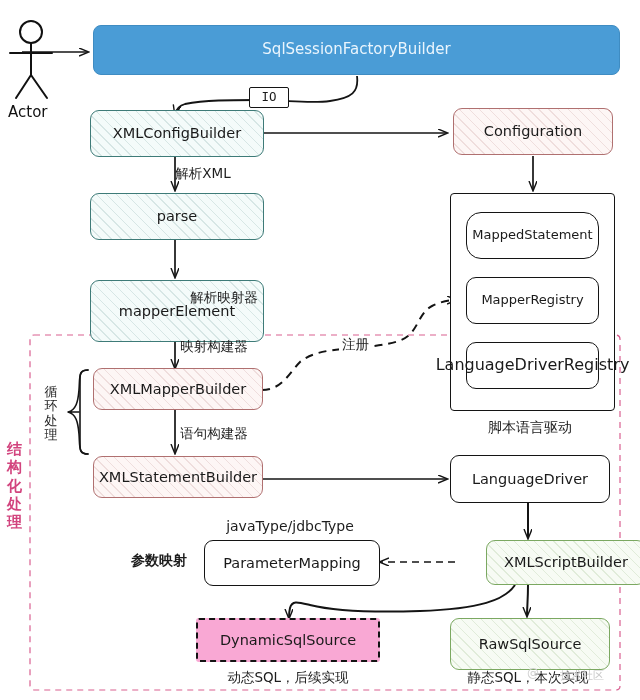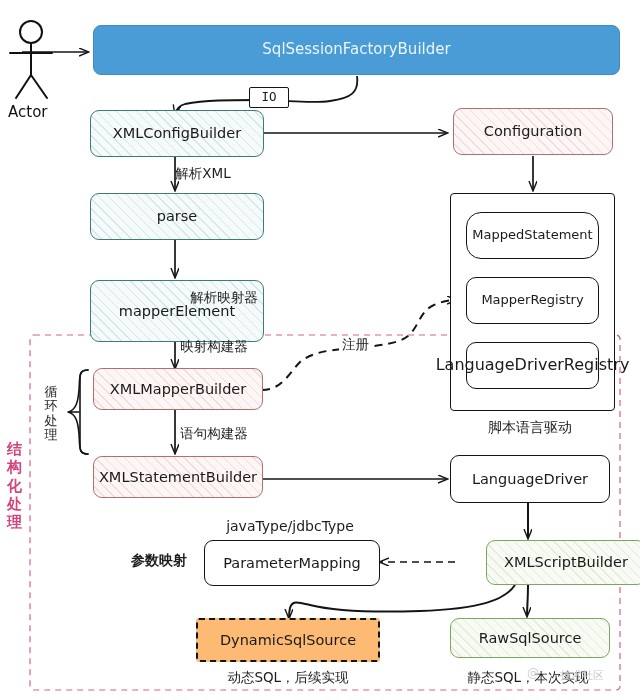--- a/index.html
+++ b/index.html
@@ -22,21 +22,21 @@
   .n-red{border:1.6px solid #b07070;
          background-image:repeating-linear-gradient(45deg,
             rgba(176,112,112,.18) 0 1px, rgba(255,255,255,0) 1px 7px);
          background-color:#fdf6f5;}
   .n-green{border:1.6px solid #7ba861;
            background-image:repeating-linear-gradient(45deg,
             rgba(123,168,97,.18) 0 1px, rgba(255,255,255,0) 1px 7px);
            background-color:#f7fbf4;}
   .n-plain{border:1.9px solid #141414;background:#fff;}
   .n-plain-thin{border:1.4px solid #141414;background:#fff;border-radius:10px;}
-  .n-dashed{border:2px dashed #141414;background:#fdba74;border-radius:3px;}
+  .n-dashed{border:2px dashed #141414;background:#f9a8d4;border-radius:3px;}
   .n-io{border:1.4px solid #141414;background:#fff;border-radius:2px;
         font-size:12.5px;font-family:"DejaVu Sans Mono","Liberation Mono",monospace;}
 
   
   .lbl{position:absolute;font-size:13px;color:#1d1d1d;white-space:nowrap;}
   .lbl-cn{font-size:13.5px;}
   .lbl-bold{font-weight:bold;font-size:14px;}
   .lbl-ctr{transform:translateX(-50%);}
 
   
@@ -155,21 +155,21 @@
 
   <div class="node n-plain" style="left:450px;top:455px;width:160px;height:48px;">LanguageDriver</div>
 
   <div class="node n-plain" style="left:204px;top:540px;width:176px;height:46px;
        border-width:1.6px;">ParameterMapping</div>
 
   <div class="node n-green" style="left:450px;top:540px;width:160px;height:45px;margin-left:36px;">XMLScriptBuilder</div>
 
   <div class="node n-dashed" style="left:196px;top:618px;width:184px;height:44px;">DynamicSqlSource</div>
 
-  <div class="node n-green" style="left:450px;top:618px;width:160px;height:40px;">RawSqlSource</div>
+  <div class="node n-green" style="left:450px;top:618px;width:160px;height:52px;">RawSqlSource</div>
 
   <div id="actor-caption">Actor</div>
 
   <div class="lbl lbl-cn lbl-ctr" style="left:203px;top:165px;">解析XML</div>
 
   <div class="lbl lbl-cn lbl-ctr" style="left:224px;top:248px;margin-top:41px;">解析映射器</div>
 
   <div class="lbl lbl-cn lbl-ctr" style="left:214px;top:338px;">映射构建器</div>
 
   <div class="lbl lbl-cn lbl-ctr" style="left:214px;top:425px;">语句构建器</div>

